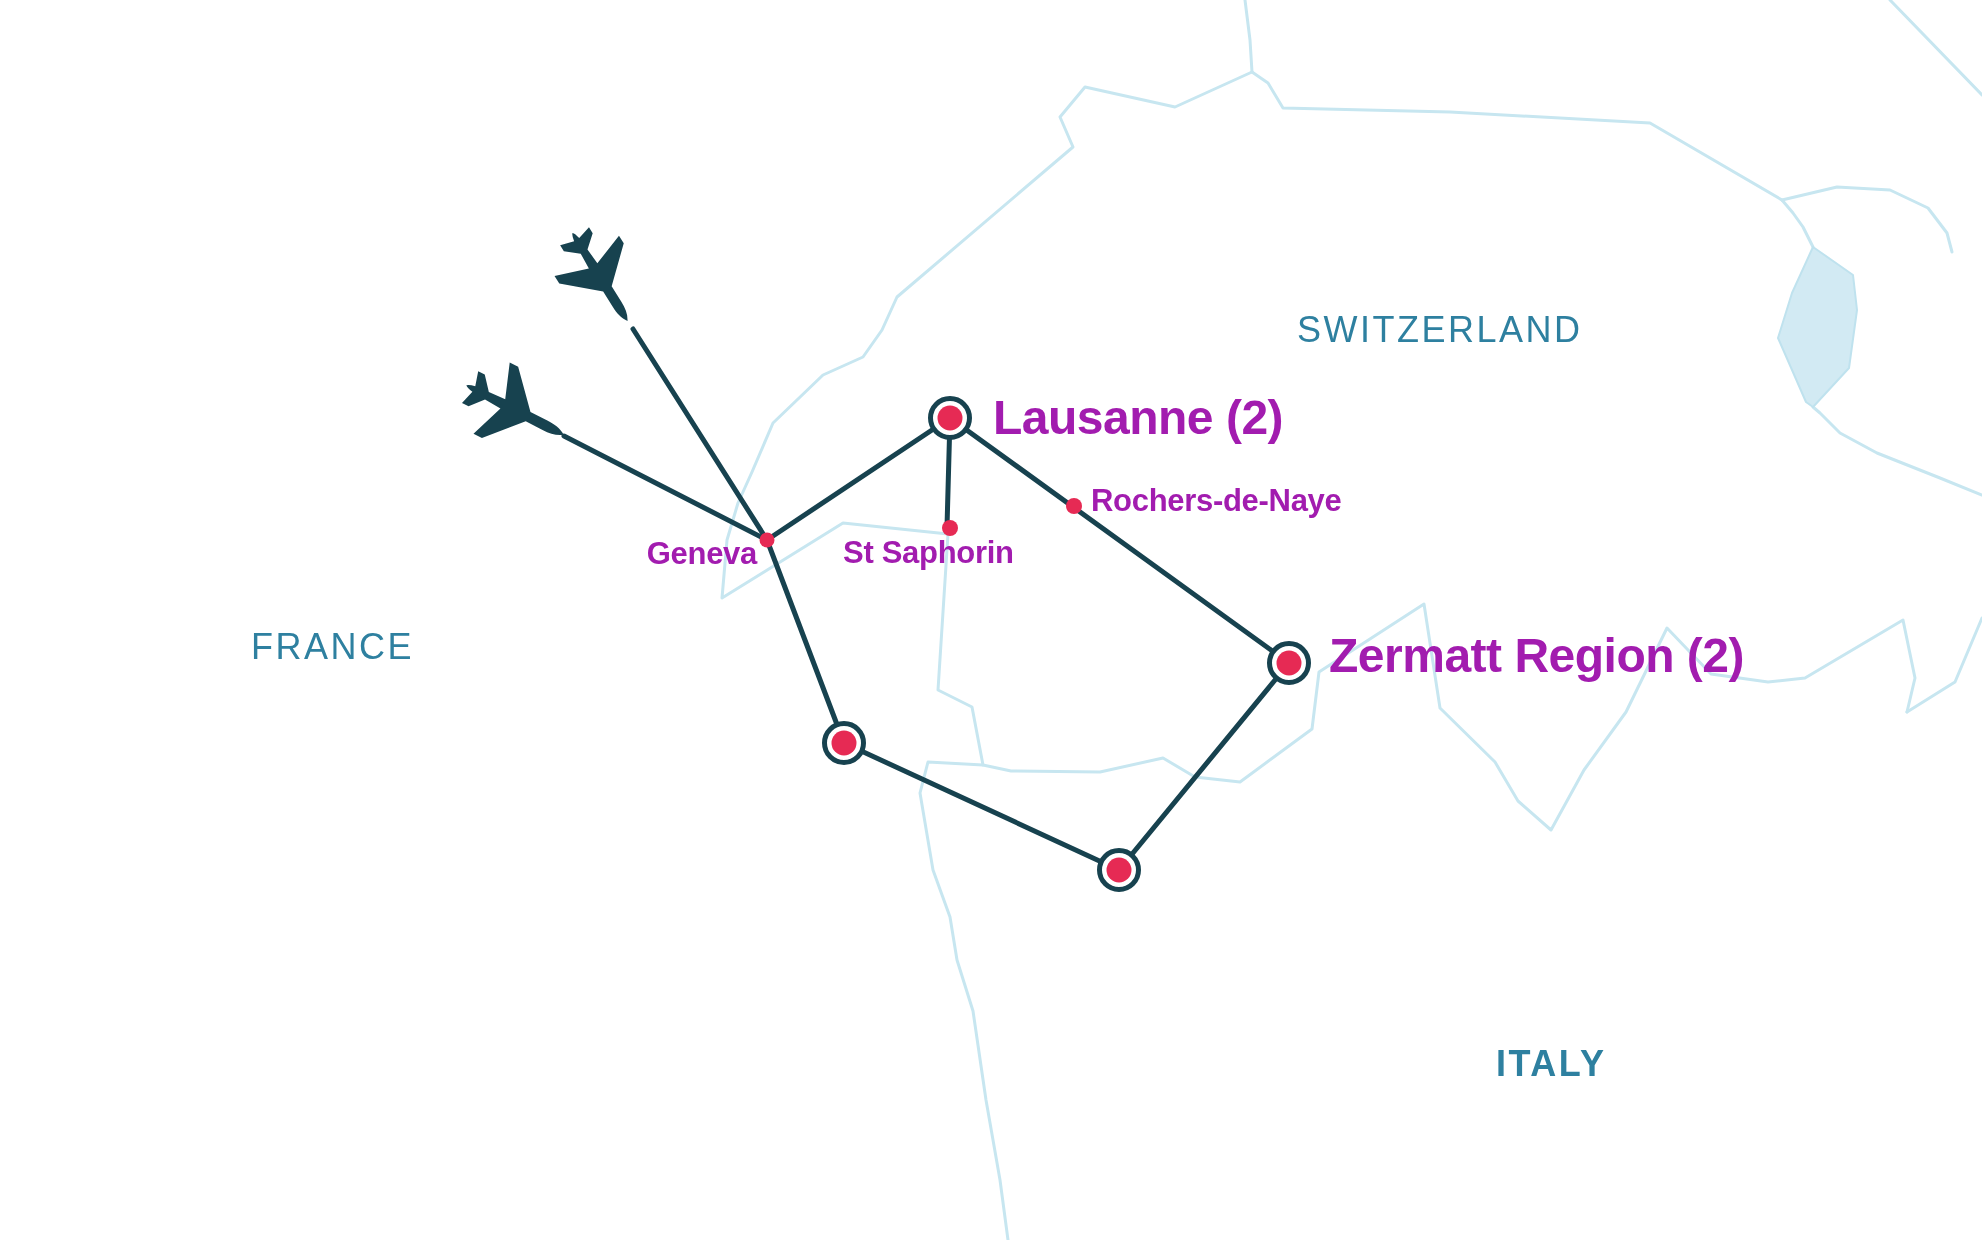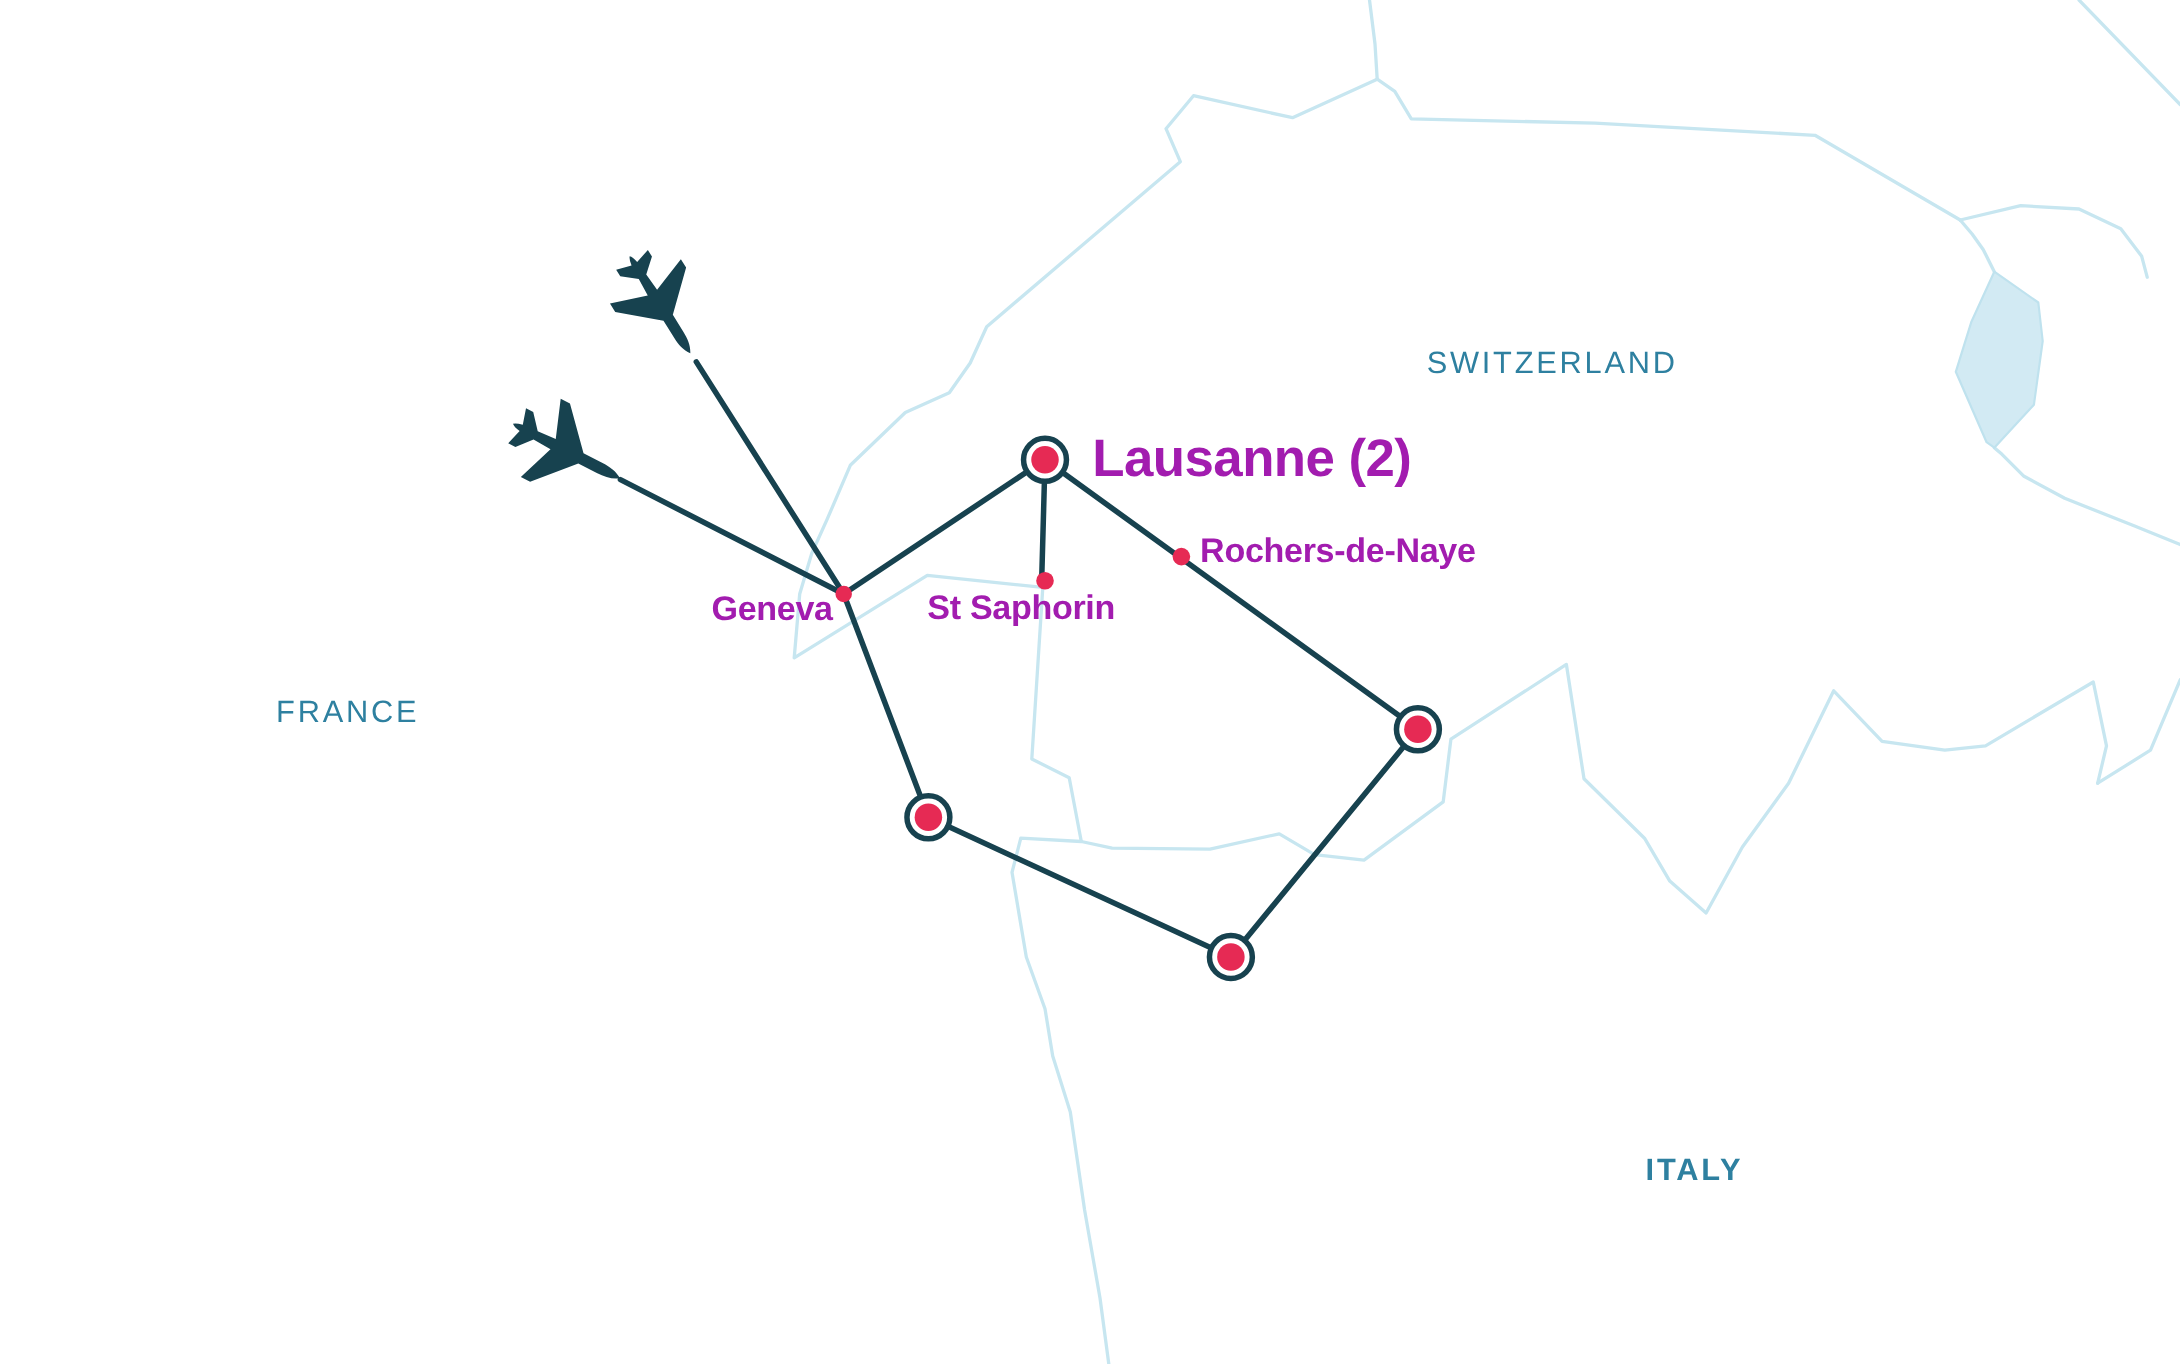--- a/index.html
+++ b/index.html
@@ -23,21 +23,21 @@
     font-size:48px;
     font-weight:700;
     letter-spacing:-0.5px;
   }
   .wp-label{
     font-size:31px;
     font-weight:700;
     letter-spacing:-0.3px;
   }
   .country-label{
-    font-size:28px;
+    font-size:36px;
     font-weight:400;
     letter-spacing:2.5px;
     color:#2e80a0;
   }
   .lbl-lausanne{left:993px;top:417px;}
   .lbl-zermatt{left:1329px;top:655px;}
   .lbl-chamonix{left:562px;top:771px;width:258px;white-space:normal;line-height:1.12;}
   .lbl-aosta{left:1163px;top:876px;}
   .lbl-geneva{left:757px;top:554px;transform:translate(-100%,-50%);}
   .lbl-stsaphorin{left:831px;top:553px;margin-left:12px;}
@@ -105,18 +105,19 @@
       <circle cx="1119" cy="870" r="19.5" fill="#ffffff" stroke="#17424f" stroke-width="5"></circle>
       <circle cx="1119" cy="870" r="12.5" fill="#e62a54"></circle>
     </g>
   </svg>
 
   <div class="lbl country-label lbl-switzerland">SWITZERLAND</div>
   <div class="lbl country-label lbl-france">FRANCE</div>
   <div class="lbl country-label lbl-italy">ITALY</div>
 
   <div class="lbl stop-label lbl-lausanne">Lausanne (2)</div>
+  <div class="lbl stop-label lbl-zermatt">Zermatt Region (2)</div>
 
   <div class="lbl wp-label lbl-geneva">Geneva</div>
   <div class="lbl wp-label lbl-stsaphorin">St Saphorin</div>
   <div class="lbl wp-label lbl-rochers">Rochers-de-Naye</div>
 
 </div>
 
 </body></html>

